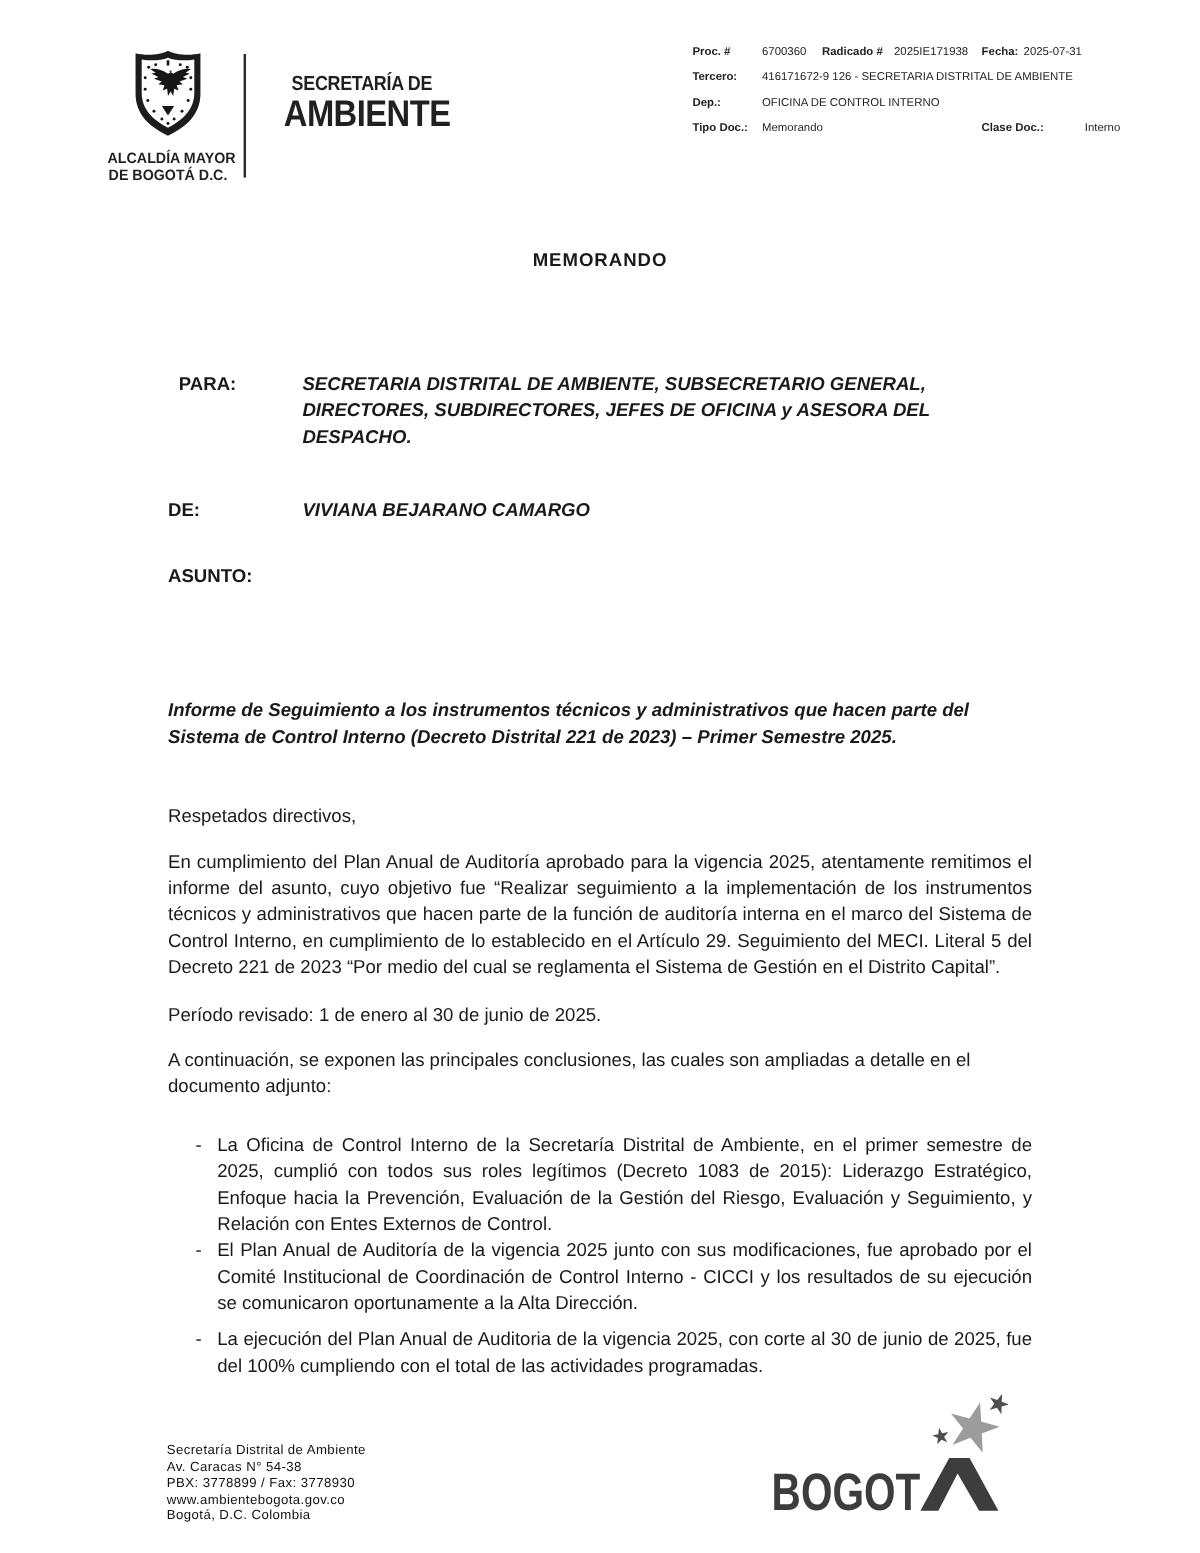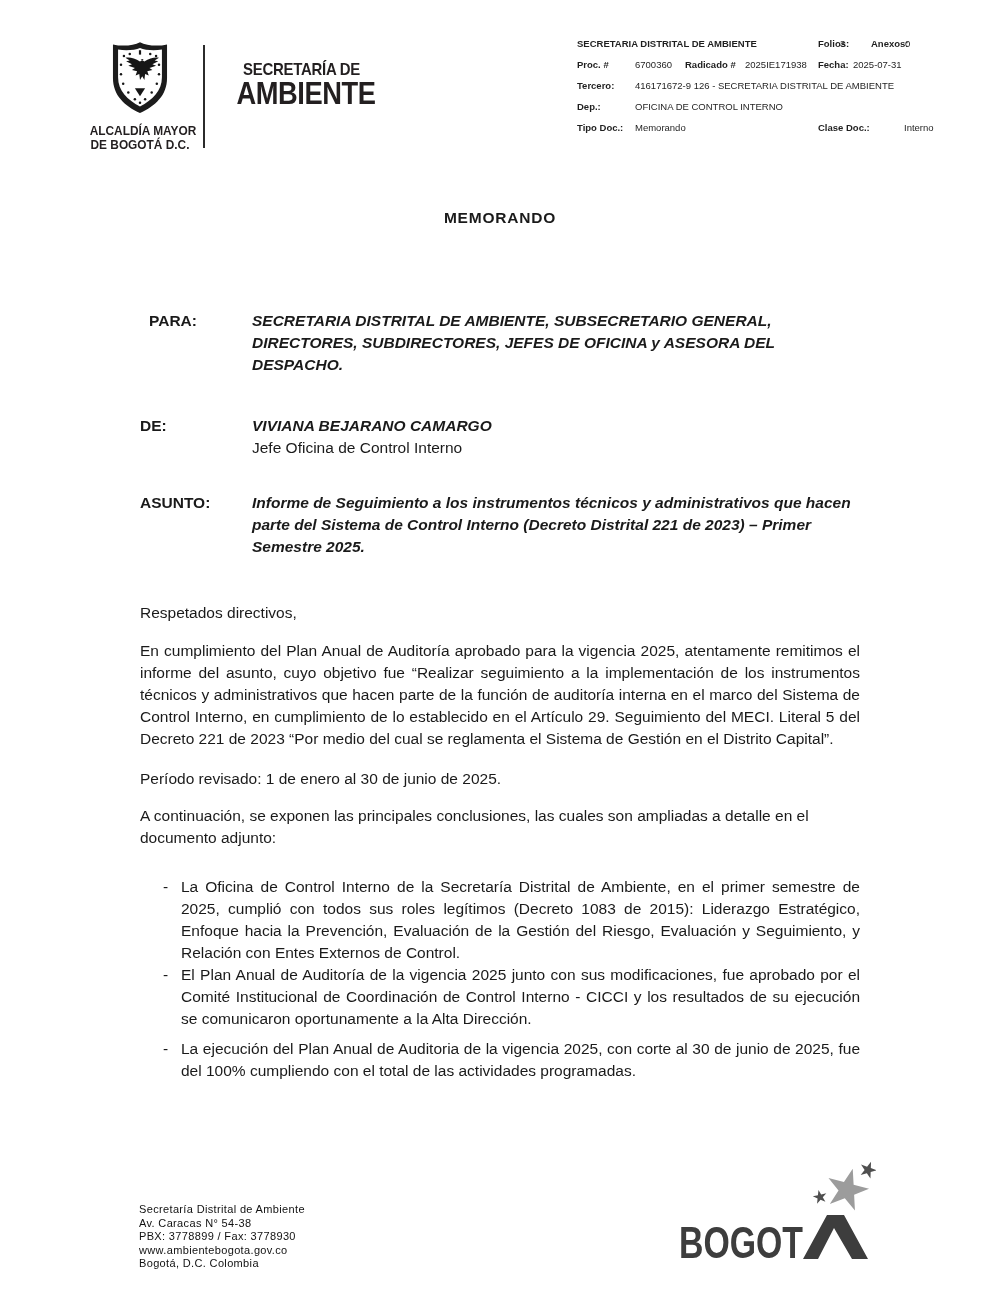--- a/index.html
+++ b/index.html
@@ -43,37 +43,37 @@
   
   .content{position:absolute;left:140px;top:207px;width:720px;font-size:15.5px;line-height:22px;}
   .doc-title{text-align:center;font-weight:bold;letter-spacing:0.8px;}
   .info-row{display:flex;margin:0;}
   .info-label{width:112px;flex:0 0 112px;font-weight:bold;}
   .info-label.indented{padding-left:9px;box-sizing:border-box;}
   .info-value{flex:1;}
   .bold{font-weight:bold;font-style:italic;}
   .para-block{margin-top:81px;}
   .de-block{margin-top:39px;}
-  .asunto-block{margin-top:33px;}
+  .asunto-block{margin-top:33px;flex-direction:column;}
   .greeting{margin-top:44px;}
   .paragraph1{margin-top:16px;text-align:justify;}
   .periodo{margin-top:18px;}
   .acontinuacion{margin-top:15px;}
   .bullet-list{margin-top:27px;}
   .bullet{display:flex;margin-left:23px;}
   .bullet.spaced{margin-top:8px;}
   .bullet-dash{flex:0 0 18px;}
   .bullet-text{flex:1;text-align:justify;}
 
   
   .footer-info{
     position:absolute;left:139px;top:1183px;
     font-size:11px;line-height:13.6px;letter-spacing:0.35px;color:#111;margin-top:20px;
   }
-  .bogota-logo{position:absolute;left:676px;top:1158px;}
+  .bogota-logo{position:absolute;left:640px;top:1158px;}
 </style>
 </head>
 <body>
 
 <div class="page">
 
   <div class="coat">
     <svg width="66" height="76" viewBox="0 0 90 104">
       <path d="M45,3 C36,8 20,9 8,6 L8,52 C8,76 24,90 45,100 C66,90 82,76 82,52 L82,6 C70,9 54,8 45,3 Z" fill="#1c1c1c"></path>
       <path d="M45,11 C38,14 25,15 15,13 L15,51 C15,70 28,82 45,91 C62,82 75,70 75,51 L75,13 C65,15 52,14 45,11 Z" fill="#ffffff"></path>
@@ -106,27 +106,20 @@
 
   <div class="header-divider"></div>
 
   <div class="secretaria">
     <div><span class="secretaria-line1">SECRETARÍA DE</span></div>
     <div><span class="secretaria-line2">AMBIENTE</span></div>
   </div>
 
   <div class="stamp">
     <div class="stamp-row">
-      <span class="sl p0">SECRETARIA DISTRITAL DE AMBIENTE</span>
-      <span class="sl p241">Folios:</span>
-      <span class="p263">3</span>
-      <span class="sl p294">Anexos:</span>
-      <span class="p328">0</span>
-    </div>
-    <div class="stamp-row">
       <span class="sl p0">Proc. #</span>
       <span class="p58">6700360</span>
       <span class="sl p108">Radicado #</span>
       <span class="p168">2025IE171938</span>
       <span class="sl p241">Fecha:</span>
       <span class="p276">2025-07-31</span>
     </div>
     <div class="stamp-row">
       <span class="sl p0">Tercero:</span>
       <span class="p58">416171672-9 126 - SECRETARIA DISTRITAL DE AMBIENTE</span>
@@ -149,21 +142,20 @@
 
     <div class="info-row para-block">
       <div class="info-label indented">PARA:</div>
       <div class="info-value bold">SECRETARIA DISTRITAL DE AMBIENTE, SUBSECRETARIO GENERAL, DIRECTORES, SUBDIRECTORES, JEFES DE OFICINA y ASESORA DEL DESPACHO.</div>
     </div>
 
     <div class="info-row de-block">
       <div class="info-label">DE:</div>
       <div class="info-value">
         <div class="bold">VIVIANA BEJARANO CAMARGO</div>
-        <div>Jefe Oficina de Control Interno</div>
       </div>
     </div>
 
     <div class="info-row asunto-block">
       <div class="info-label">ASUNTO:</div>
       <div class="info-value bold">Informe de Seguimiento a los instrumentos técnicos y administrativos que hacen parte del Sistema de Control Interno (Decreto Distrital 221 de 2023) – Primer Semestre 2025.</div>
     </div>
 
     <div class="greeting">Respetados directivos,</div>
 

